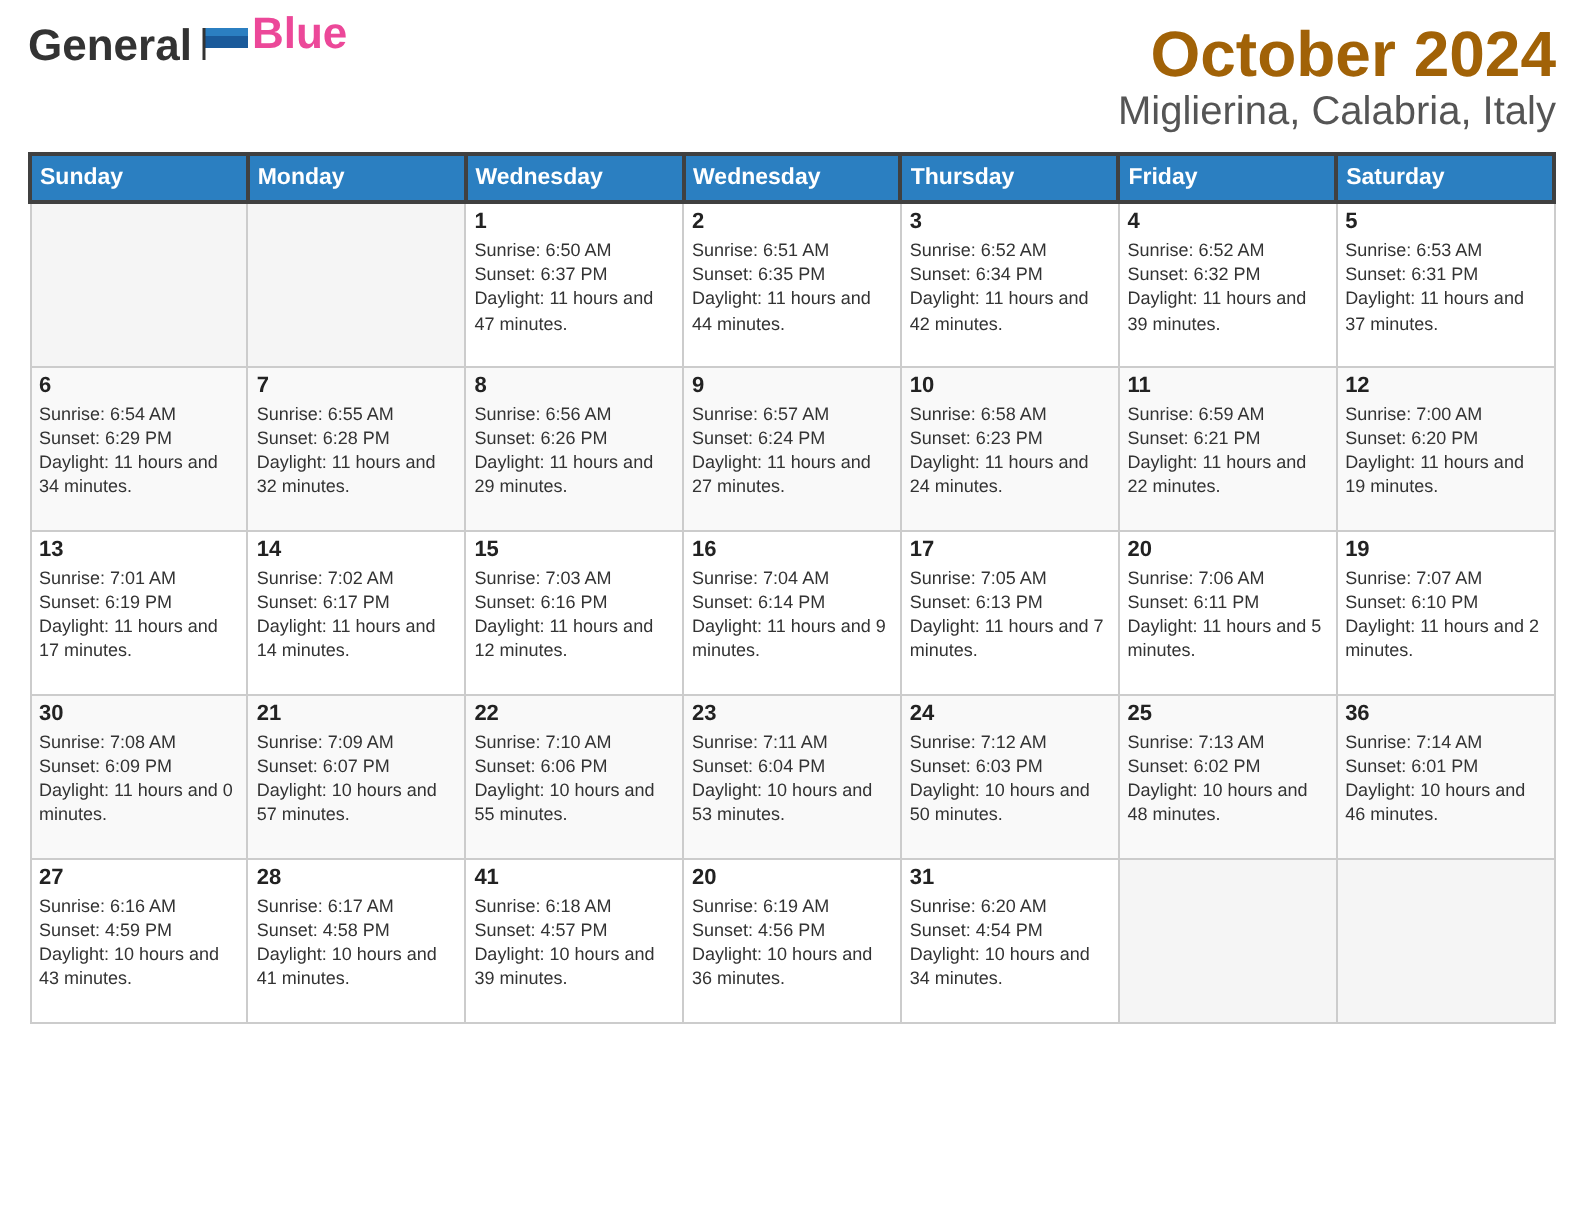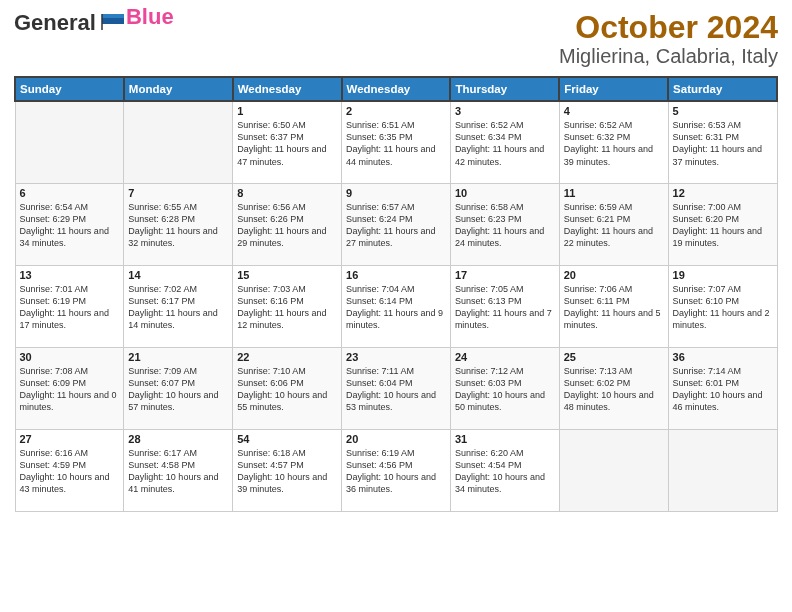--- a/index.html
+++ b/index.html
@@ -235,21 +235,21 @@
         <tr class="row-white">
           <td>
             <div class="day-num">27</div>
             <div class="day-detail">Sunrise: 6:16 AM<br>Sunset: 4:59 PM<br>Daylight: 10 hours and 43 minutes.</div>
           </td>
           <td>
             <div class="day-num">28</div>
             <div class="day-detail">Sunrise: 6:17 AM<br>Sunset: 4:58 PM<br>Daylight: 10 hours and 41 minutes.</div>
           </td>
           <td>
-            <div class="day-num">54</div>
+            <div class="day-num">41</div>
             <div class="day-detail">Sunrise: 6:18 AM<br>Sunset: 4:57 PM<br>Daylight: 10 hours and 39 minutes.</div>
           </td>
           <td>
             <div class="day-num">20</div>
             <div class="day-detail">Sunrise: 6:19 AM<br>Sunset: 4:56 PM<br>Daylight: 10 hours and 36 minutes.</div>
           </td>
           <td>
             <div class="day-num">31</div>
             <div class="day-detail">Sunrise: 6:20 AM<br>Sunset: 4:54 PM<br>Daylight: 10 hours and 34 minutes.</div>
           </td>

